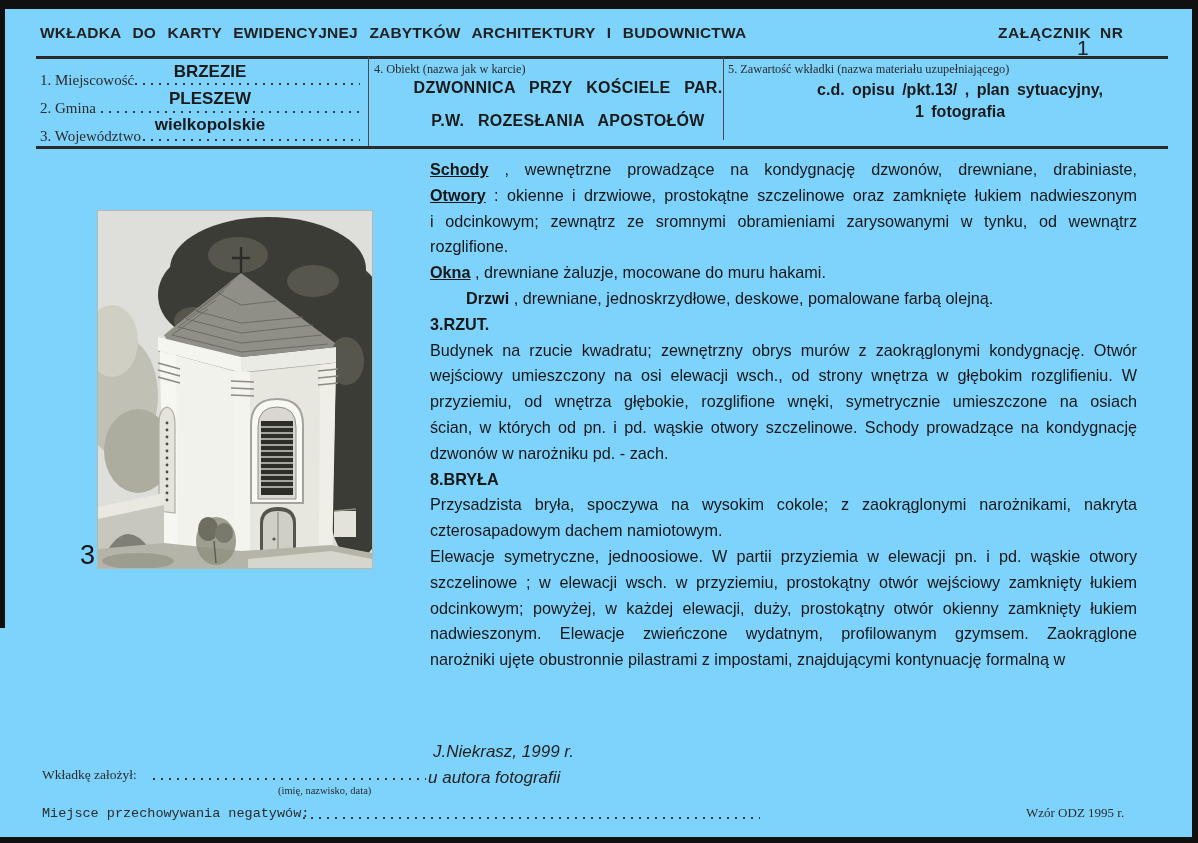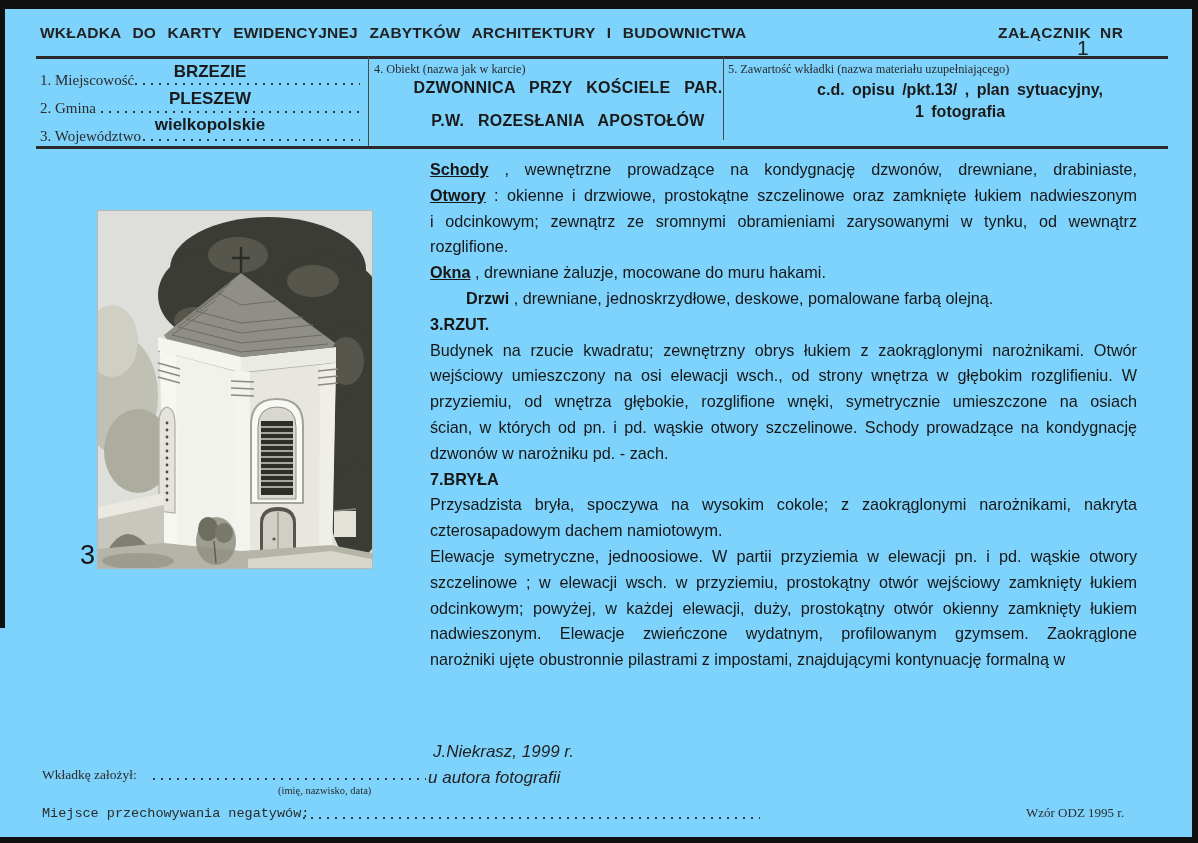--- a/index.html
+++ b/index.html
@@ -232,26 +232,26 @@
   <div class="photo-num">3</div>
 
   <div class="body-text">
       <div class="body-line just"><span style="font-weight: 700; text-decoration: underline;">Schody</span><span> ,  wewnętrzne prowadzące na kondygnację dzwonów, drewniane, drabiniaste,</span></div>
       <div class="body-line just"><span style="font-weight: 700; text-decoration: underline;">Otwory</span><span> : okienne  i drzwiowe, prostokątne szczelinowe oraz zamknięte łukiem nadwieszonym</span></div>
       <div class="body-line just"><span>i odcinkowym; zewnątrz ze sromnymi  obramieniami zarysowanymi w tynku, od wewnątrz</span></div>
       <div class="body-line"><span>rozglifione.</span></div>
       <div class="body-line"><span style="font-weight: 700; text-decoration: underline;">Okna</span><span> , drewniane żaluzje, mocowane do muru hakami.</span></div>
       <div class="body-line"><span style="font-weight: 700;  margin-left: 36px;">Drzwi</span><span> , drewniane, jednoskrzydłowe, deskowe, pomalowane farbą olejną.</span></div>
       <div class="body-line"><span style="font-weight: 700;">3.RZUT.</span></div>
-      <div class="body-line just"><span>Budynek na rzucie kwadratu; zewnętrzny obrys łukiem z zaokrąglonymi narożnikami. Otwór</span></div>
+      <div class="body-line just"><span>Budynek na rzucie kwadratu; zewnętrzny obrys murów z zaokrąglonymi kondygnację. Otwór</span></div>
       <div class="body-line just"><span>wejściowy umieszczony na osi elewacji wsch., od strony wnętrza w głębokim rozglifieniu. W</span></div>
       <div class="body-line just"><span>przyziemiu, od wnętrza  głębokie, rozglifione wnęki, symetrycznie umieszczone na osiach</span></div>
       <div class="body-line just"><span>ścian, w których od pn. i pd. wąskie otwory szczelinowe. Schody prowadzące na kondygnację</span></div>
       <div class="body-line"><span>dzwonów w narożniku pd. - zach.</span></div>
-      <div class="body-line"><span style="font-weight: 700;">7.BRYŁA</span></div>
+      <div class="body-line"><span style="font-weight: 700;">8.BRYŁA</span></div>
       <div class="body-line just"><span> Przysadzista bryła, spoczywa na wysokim cokole; z zaokrąglonymi narożnikami, nakryta</span></div>
       <div class="body-line"><span>czterosapadowym dachem namiotowym.</span></div>
       <div class="body-line just"><span>Elewacje symetryczne, jednoosiowe. W partii przyziemia w elewacji pn. i pd. wąskie otwory</span></div>
       <div class="body-line just"><span>szczelinowe ; w elewacji wsch. w przyziemiu, prostokątny otwór wejściowy zamknięty łukiem</span></div>
       <div class="body-line just"><span>odcinkowym;  powyżej, w każdej elewacji, duży, prostokątny otwór okienny zamknięty łukiem</span></div>
       <div class="body-line just"><span>nadwieszonym. Elewacje zwieńczone wydatnym, profilowanym gzymsem. Zaokrąglone</span></div>
       <div class="body-line"><span>narożniki  ujęte obustronnie pilastrami z impostami, znajdującymi kontynuację formalną w</span></div>
     </div>
 
   <div class="sig" style="left:433px;top:742px;">J.Niekrasz, 1999 r.</div>

